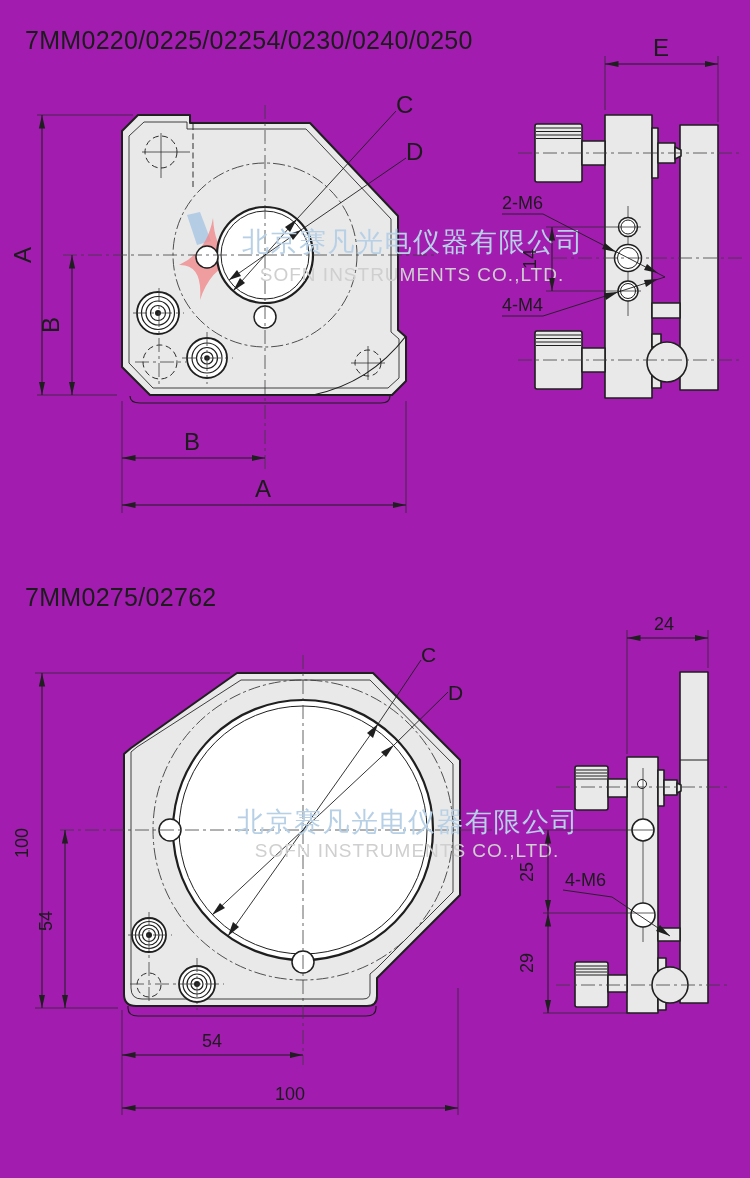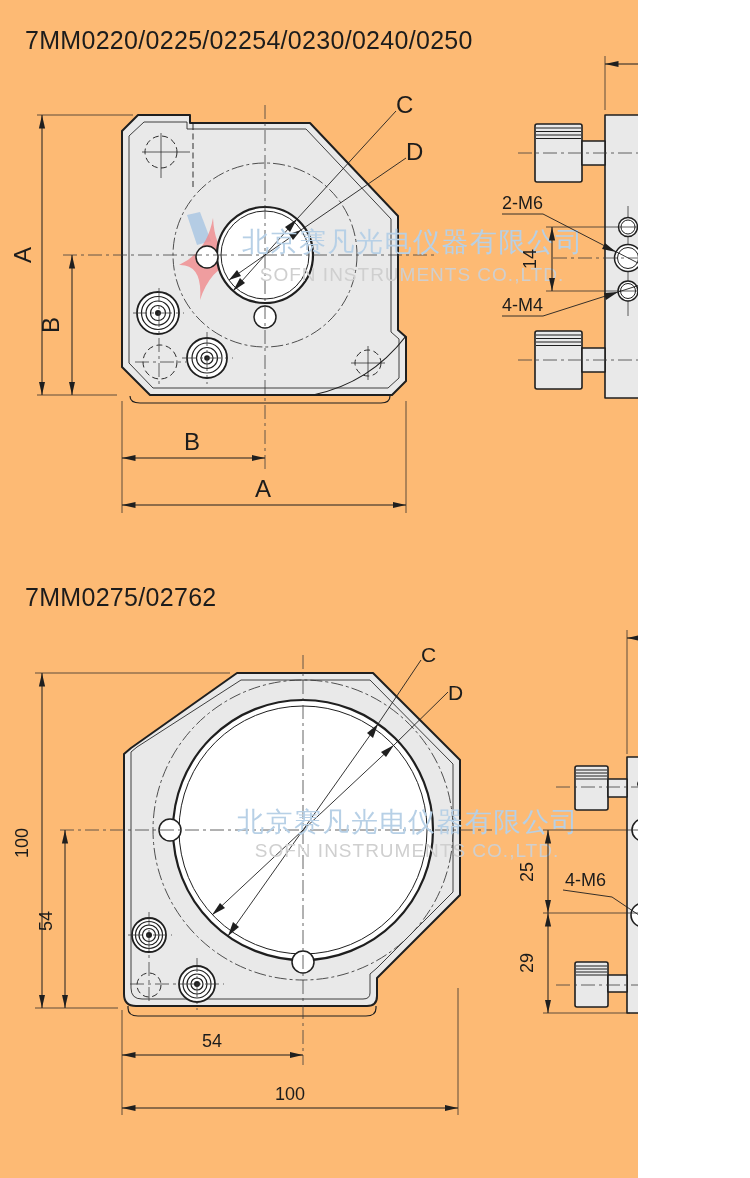--- a/index.html
+++ b/index.html
@@ -1,16 +1,16 @@
 <!DOCTYPE html>
 <html><head>
 <meta charset="utf-8">
 <style>
   html,body{margin:0;padding:0;background:#ffffff;}
-  .page{position:relative;width:638px;height:1178px;background:#fdba74;overflow:hidden;
+  .page{position:relative;width:750px;height:1178px;background:#a21caf;overflow:hidden;
         font-family:"Liberation Sans", sans-serif;}
   svg text{font-family:"Liberation Sans","DejaVu Sans",sans-serif;fill:#1c1c1c;}
   .title-txt{font-size:25px;font-weight:500;letter-spacing:.3px;}
   .big-lbl{font-size:24px;}
   .mid-lbl{font-size:21px;}
   .dim-txt{font-size:18px;}
   .wm-cn{font-size:27px;fill:#b7d0e6;letter-spacing:1.5px;}
   .wm-en{font-size:19px;fill:#cfcfcf;letter-spacing:1px;}
   .outline{fill:#e9e9e9;stroke:#1f1f1f;stroke-width:2;stroke-linejoin:round;}
   .fillpart{fill:#e9e9e9;stroke:#1f1f1f;stroke-width:1.6;stroke-linejoin:round;}

